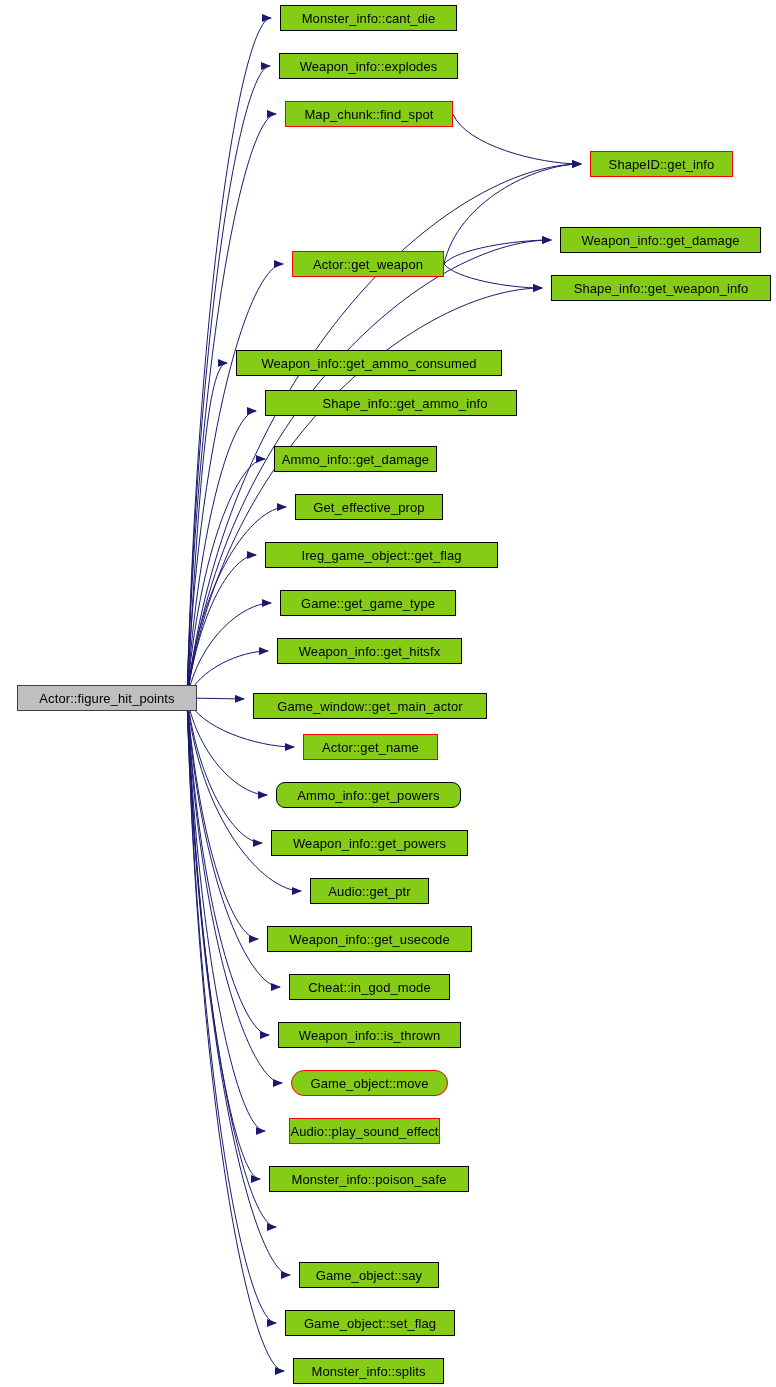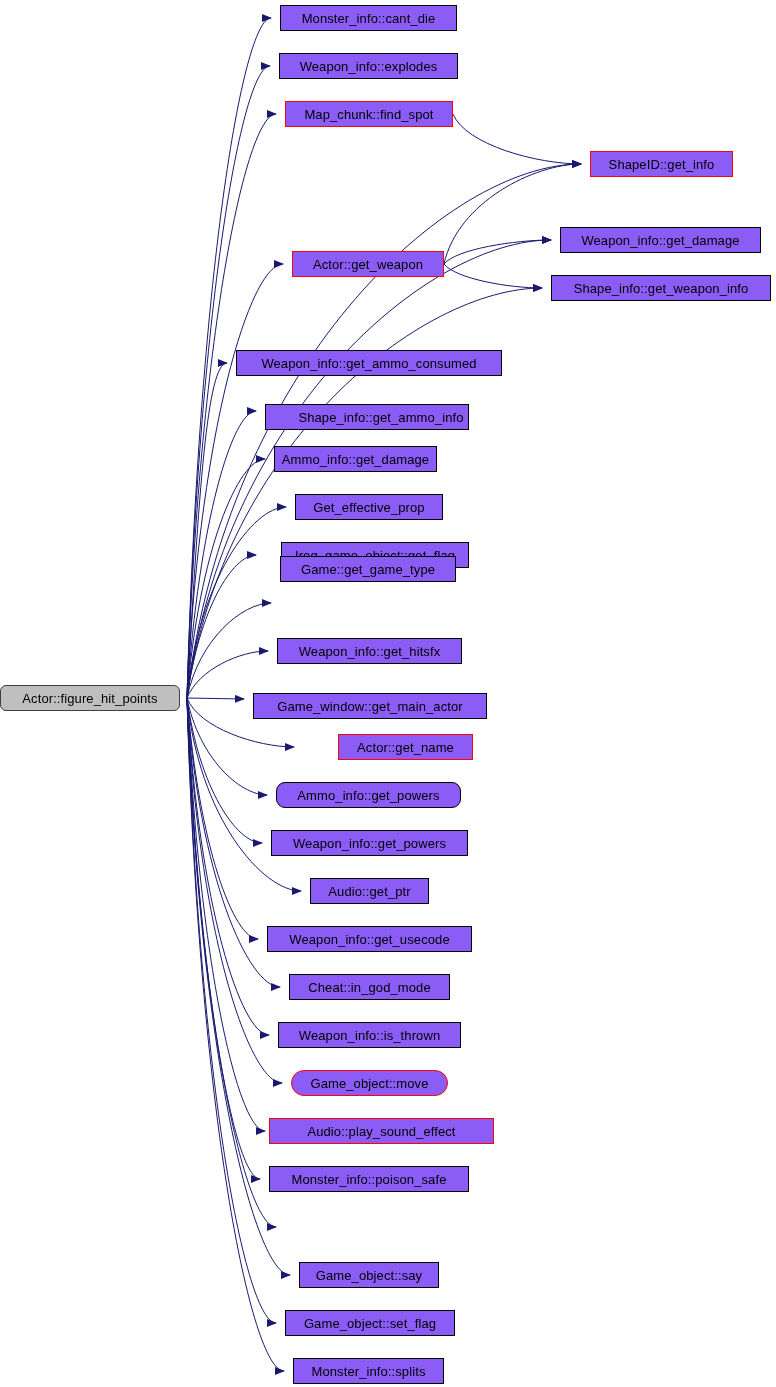--- a/index.html
+++ b/index.html
@@ -32,21 +32,21 @@
     height: 1387px;
   }
   .node {
     position: absolute;
     box-sizing: border-box;
     display: flex;
     align-items: center;
     justify-content: center;
     height: 26px;
     border: 1px solid #000000;
-    background: #8b5cf6;
+    background: #84cc16;
     color: #000000;
     font-size: 13px;
     line-height: 13px;
     white-space: nowrap;
     letter-spacing: 0.1px;
   }
   .node.red {
     border-color: #ff0000;
   }
   .node.current {
@@ -98,21 +98,21 @@
         <path d="M187,698 C199,1055.74 254.98,1275 290,1275" fill="none" stroke="#191970" stroke-width="1" marker-end="url(#arrowhead)"></path>
         <path d="M187,698 C199,1085.5 245.74,1323 276,1323" fill="none" stroke="#191970" stroke-width="1" marker-end="url(#arrowhead)"></path>
         <path d="M187,698 C199,1115.26 251.01999999999998,1371 284,1371" fill="none" stroke="#191970" stroke-width="1" marker-end="url(#arrowhead)"></path>
         <path d="M453,114 C465.8,145 537.48,164 581,164" fill="none" stroke="#191970" stroke-width="1" marker-end="url(#arrowhead)"></path>
         <path d="M444,264 C457.7,202 534.42,164 581,164" fill="none" stroke="#191970" stroke-width="1" marker-end="url(#arrowhead)"></path>
         <path d="M444,264 C456,249.12 514.62,240 551,240" fill="none" stroke="#191970" stroke-width="1" marker-end="url(#arrowhead)"></path>
         <path d="M444,264 C456,278.88 508.68,288 542,288" fill="none" stroke="#191970" stroke-width="1" marker-end="url(#arrowhead)"></path>
       </g>
   </svg>
   <div id="node-layer">
-      <div class="node current" style="left: 0; top: 685px; width: 180px; border-radius: 6px;">
+      <div class="node current" style="left: 17px; top: 685px; width: 180px;">
         <span class="node-label">Actor::figure_hit_points</span>
       </div>
       <div class="node" style="left: 280px; top: 5px; width: 177px;">
         <span class="node-label">Monster_info::cant_die</span>
       </div>
       <div class="node" style="left: 279px; top: 53px; width: 179px;">
         <span class="node-label">Weapon_info::explodes</span>
       </div>
       <div class="node red" style="left: 285px; top: 101px; width: 168px;">
         <span class="node-label">Map_chunk::find_spot</span>
@@ -125,42 +125,42 @@
       </div>
       <div class="node red" style="left: 292px; top: 251px; width: 152px;">
         <span class="node-label">Actor::get_weapon</span>
       </div>
       <div class="node" style="left: 551px; top: 275px; width: 220px;">
         <span class="node-label">Shape_info::get_weapon_info</span>
       </div>
       <div class="node" style="left: 236px; top: 350px; width: 266px;">
         <span class="node-label">Weapon_info::get_ammo_consumed</span>
       </div>
-      <div class="node" style="left: 265px; top: 404px; width: 204px; padding-left: 28px;">
+      <div class="node" style="left: 265px; top: 390px; width: 252px; padding-left: 28px;">
         <span class="node-label">Shape_info::get_ammo_info</span>
       </div>
       <div class="node" style="left: 274px; top: 446px; width: 163px;">
         <span class="node-label">Ammo_info::get_damage</span>
       </div>
       <div class="node" style="left: 295px; top: 494px; width: 148px;">
         <span class="node-label">Get_effective_prop</span>
       </div>
-      <div class="node" style="left: 265px; top: 542px; width: 188px; margin-left: 16px;">
+      <div class="node" style="left: 265px; top: 542px; width: 233px;">
         <span class="node-label">Ireg_game_object::get_flag</span>
       </div>
-      <div class="node" style="left: 280px; top: 556px; width: 176px;">
+      <div class="node" style="left: 280px; top: 590px; width: 176px;">
         <span class="node-label">Game::get_game_type</span>
       </div>
       <div class="node" style="left: 277px; top: 638px; width: 185px;">
         <span class="node-label">Weapon_info::get_hitsfx</span>
       </div>
       <div class="node" style="left: 253px; top: 686px; width: 234px; margin-top: 7px;">
         <span class="node-label">Game_window::get_main_actor</span>
       </div>
-      <div class="node red" style="left: 303px; top: 734px; width: 135px; margin-left: 35px;">
+      <div class="node red" style="left: 303px; top: 734px; width: 135px;">
         <span class="node-label">Actor::get_name</span>
       </div>
       <div class="node" style="left: 276px; top: 782px; width: 185px; border-radius: 9px;">
         <span class="node-label">Ammo_info::get_powers</span>
       </div>
       <div class="node" style="left: 271px; top: 830px; width: 197px;">
         <span class="node-label">Weapon_info::get_powers</span>
       </div>
       <div class="node" style="left: 310px; top: 878px; width: 119px;">
         <span class="node-label">Audio::get_ptr</span>
@@ -170,21 +170,21 @@
       </div>
       <div class="node" style="left: 289px; top: 974px; width: 161px;">
         <span class="node-label">Cheat::in_god_mode</span>
       </div>
       <div class="node" style="left: 278px; top: 1022px; width: 183px;">
         <span class="node-label">Weapon_info::is_thrown</span>
       </div>
       <div class="node red" style="left: 291px; top: 1070px; width: 157px; border-radius: 13px;">
         <span class="node-label">Game_object::move</span>
       </div>
-      <div class="node red" style="left: 269px; top: 1118px; width: 225px;">
+      <div class="node red" style="left: 289px; top: 1118px; width: 151px;">
         <span class="node-label">Audio::play_sound_effect</span>
       </div>
       <div class="node" style="left: 269px; top: 1166px; width: 200px;">
         <span class="node-label">Monster_info::poison_safe</span>
       </div>
       <div class="node" style="left: 299px; top: 1262px; width: 140px;">
         <span class="node-label">Game_object::say</span>
       </div>
       <div class="node" style="left: 285px; top: 1310px; width: 170px;">
         <span class="node-label">Game_object::set_flag</span>

